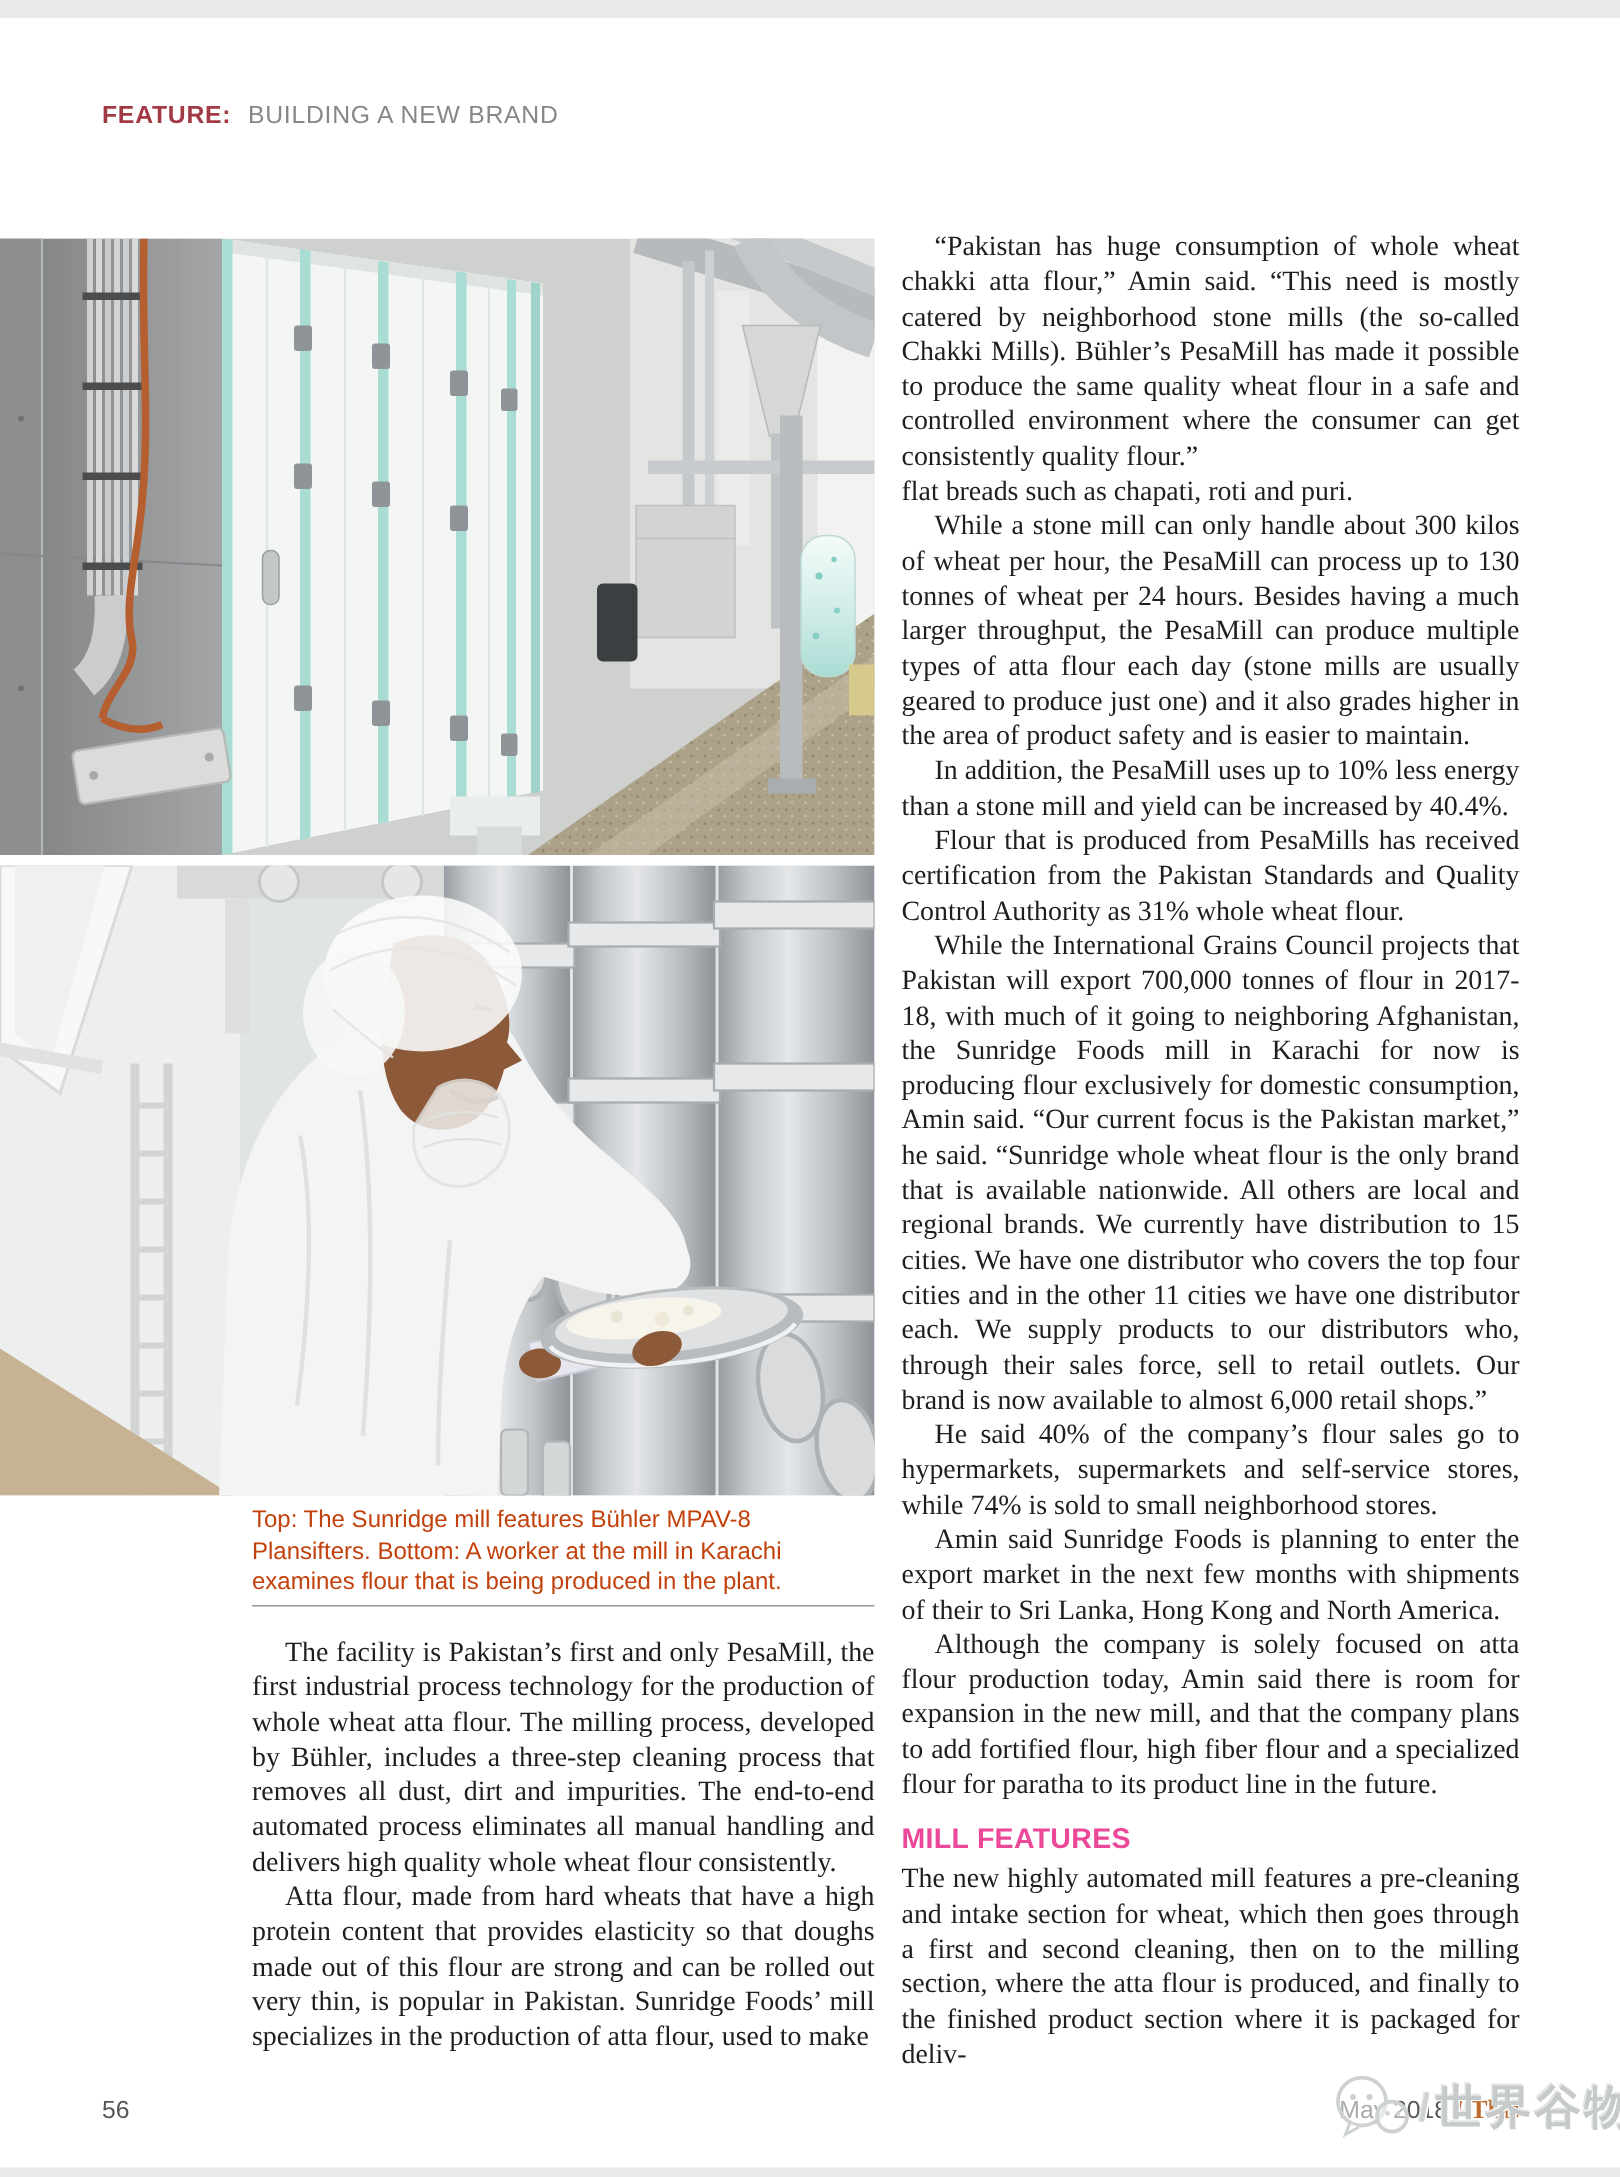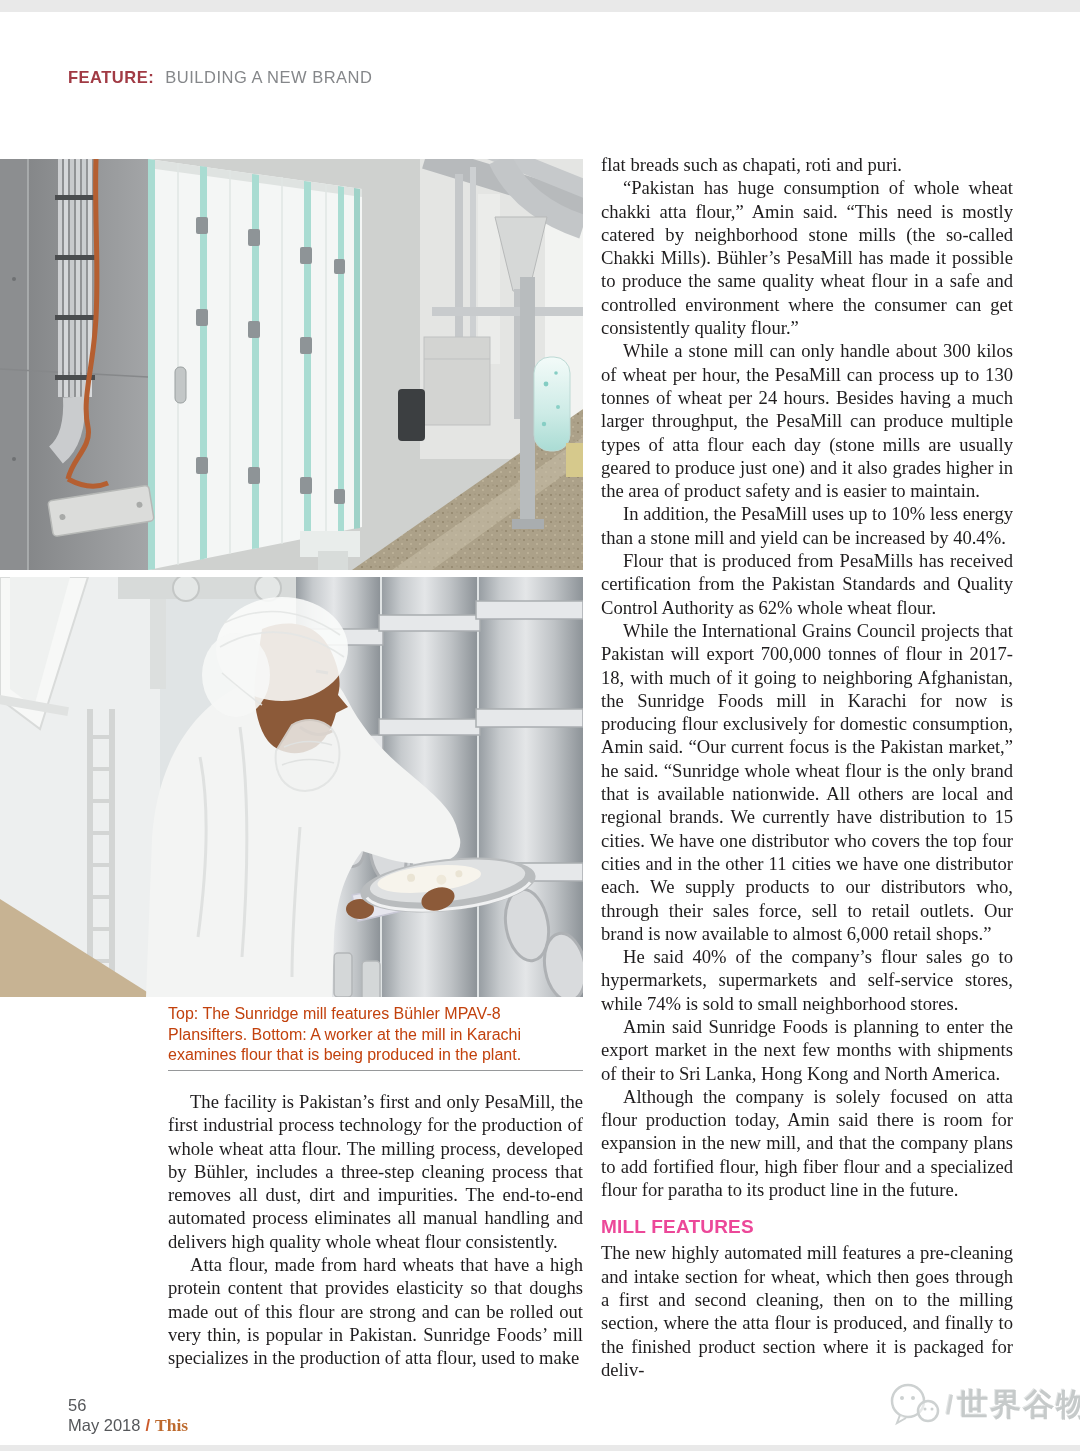--- a/index.html
+++ b/index.html
@@ -26,21 +26,21 @@
   .col-left{position:absolute;left:168px;top:1078px;width:415px;}
   .col-right{position:absolute;left:601px;top:141px;width:412px;}
   p.body{margin:0;font-size:18.6px;line-height:23.3px;text-align:justify;color:#1F1D1E;}
   p.indent{text-indent:22px;}
   .section-heading{margin:15px 0 3px 0;font-family:"Liberation Sans",sans-serif;
                    font-weight:bold;font-size:19px;color:#ec4899;letter-spacing:.2px;}
 
   
   .footer{position:absolute;left:68px;top:1384px;width:945px;display:flex;
           justify-content:space-between;align-items:baseline;
-          font-family:"Liberation Sans",sans-serif;font-size:16.5px;color:#55575A;flex-direction:column;}
+          font-family:"Liberation Sans",sans-serif;font-size:16.5px;color:#55575A;}
   .footer-right{white-space:nowrap;}
   .footer-slash{color:#CC5A2B;font-weight:bold;margin:0 5px;}
   .footer-brand{font-family:"Liberation Serif",serif;font-weight:bold;color:#BD6A2E;font-size:17.5px;}
   .watermark{position:absolute;left:886px;top:1370px;display:flex;align-items:center;
              font-family:"Liberation Sans",sans-serif;font-weight:bold;font-size:31px;
              color:#C6CACA;letter-spacing:2px;white-space:nowrap;
              text-shadow:1px 1px 0 #ffffff,-1px -1px 0 #e4e6e6;}
   .watermark .wm-slash{font-size:26px;margin:0 2px 0 4px;color:#CFD2D2;}
 </style>
 </head>
@@ -281,25 +281,25 @@
 
   <div class="caption">Top: The Sunridge mill features Bühler MPAV-8 Plansifters. Bottom: A worker at the mill in Karachi examines flour that is being produced in the plant.</div>
   <div class="caption-rule"></div>
 
   <div class="col-left">
     <p class="body indent">The facility is Pakistan’s first and only PesaMill, the first industrial process technology for the production of whole wheat atta flour. The milling process, developed by Bühler, includes a three-step cleaning process that removes all dust, dirt and impurities. The end-to-end automated process eliminates all manual handling and delivers high quality whole wheat flour consistently.</p>
     <p class="body indent">Atta flour, made from hard wheats that have a high protein content that provides elasticity so that doughs made out of this flour are strong and can be rolled out very thin, is popular in Pakistan. Sunridge Foods’ mill specializes in the production of atta flour, used to make</p>
   </div>
 
   <div class="col-right">
+    <p class="body indent">“Pakistan has huge consumption of whole wheat chakki atta flour,” Amin said. “This need is mostly catered by neighborhood stone mills (the so-called Chakki Mills). Bühler’s PesaMill has made it possible to produce the same quality wheat flour in a safe and controlled environment where the consumer can get consistently quality flour.”</p>
     <p class="body">flat breads such as chapati, roti and puri.</p>
-    <p class="body indent">“Pakistan has huge consumption of whole wheat chakki atta flour,” Amin said. “This need is mostly catered by neighborhood stone mills (the so-called Chakki Mills). Bühler’s PesaMill has made it possible to produce the same quality wheat flour in a safe and controlled environment where the consumer can get consistently quality flour.”</p>
     <p class="body indent">While a stone mill can only handle about 300 kilos of wheat per hour, the PesaMill can process up to 130 tonnes of wheat per 24 hours. Besides having a much larger throughput, the PesaMill can produce multiple types of atta flour each day (stone mills are usually geared to produce just one) and it also grades higher in the area of product safety and is easier to maintain.</p>
     <p class="body indent">In addition, the PesaMill uses up to 10% less energy than a stone mill and yield can be increased by 40.4%.</p>
-    <p class="body indent">Flour that is produced from PesaMills has received certification from the Pakistan Standards and Quality Control Authority as 62% whole wheat flour.</p>
+    <p class="body indent">Flour that is produced from PesaMills has received certification from the Pakistan Standards and Quality Control Authority as 31% whole wheat flour.</p>
     <p class="body indent">While the International Grains Council projects that Pakistan will export 700,000 tonnes of flour in 2017-18, with much of it going to neighboring Afghanistan, the Sunridge Foods mill in Karachi for now is producing flour exclusively for domestic consumption, Amin said. “Our current focus is the Pakistan market,” he said. “Sunridge whole wheat flour is the only brand that is available nationwide. All others are local and regional brands. We currently have distribution to 15 cities. We have one distributor who covers the top four cities and in the other 11 cities we have one distributor each. We supply products to our distributors who, through their sales force, sell to retail outlets. Our brand is now available to almost 6,000 retail shops.”</p>
     <p class="body indent">He said 40% of the company’s flour sales go to hypermarkets, supermarkets and self-service stores, while 74% is sold to small neighborhood stores.</p>
     <p class="body indent">Amin said Sunridge Foods is planning to enter the export market in the next few months with shipments of their to Sri Lanka, Hong Kong and North America.</p>
     <p class="body indent">Although the company is solely focused on atta flour production today, Amin said there is room for expansion in the new mill, and that the company plans to add fortified flour, high fiber flour and a specialized flour for paratha to its product line in the future.</p>
     <h3 class="section-heading">MILL FEATURES</h3>
     <p class="body">The new highly automated mill features a pre-cleaning and intake section for wheat, which then goes through a first and second cleaning, then on to the milling section, where the atta flour is produced, and finally to the finished product section where it is packaged for deliv-</p>
   </div>
 
   <div class="footer">
     <span>56</span>

